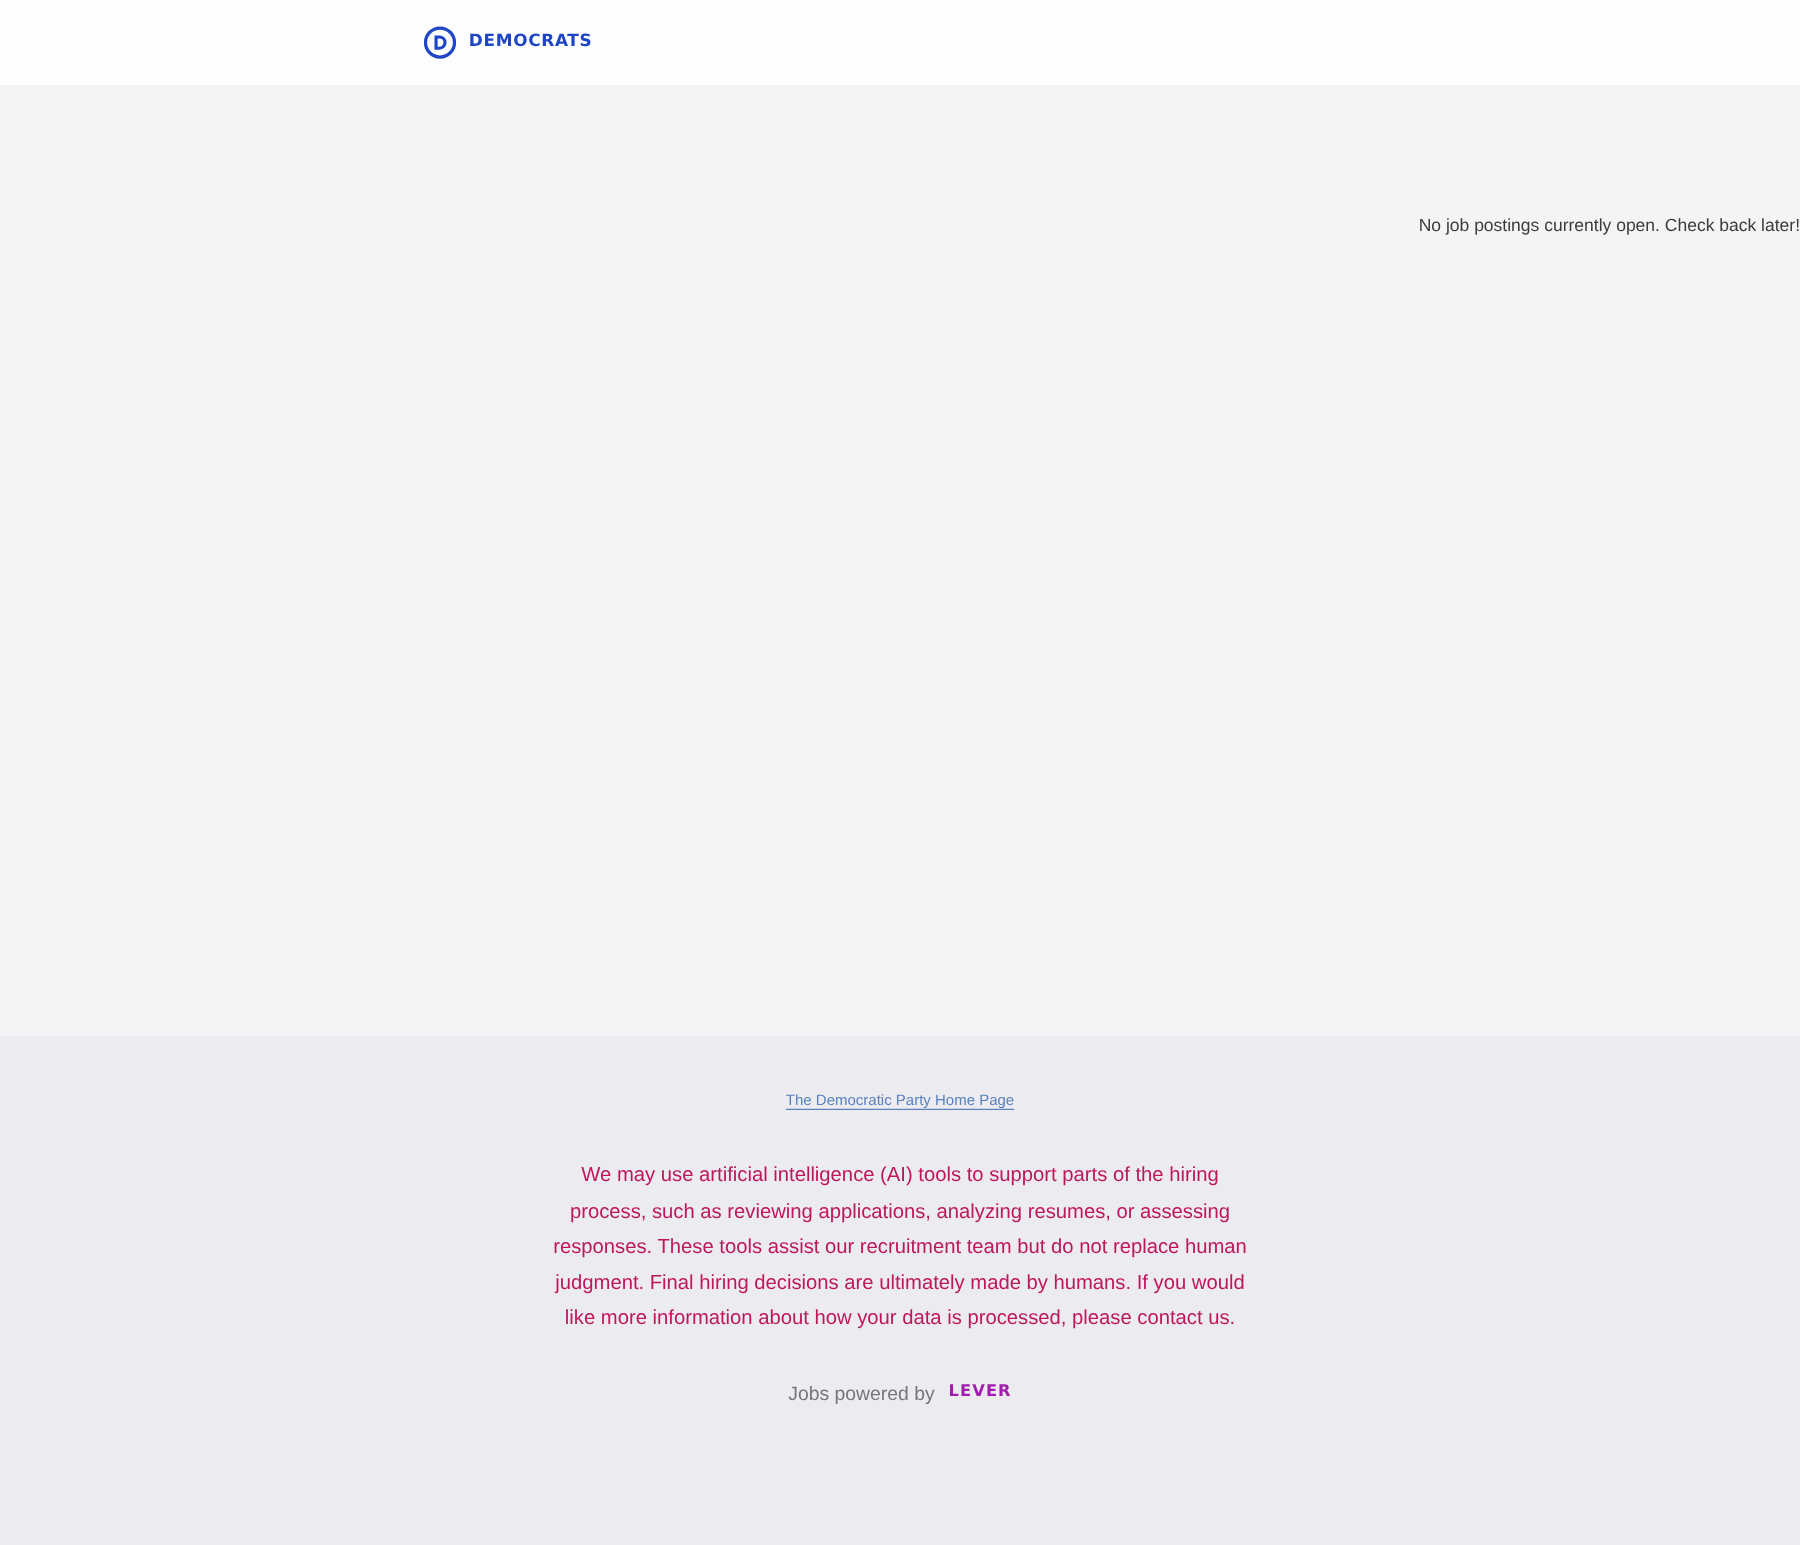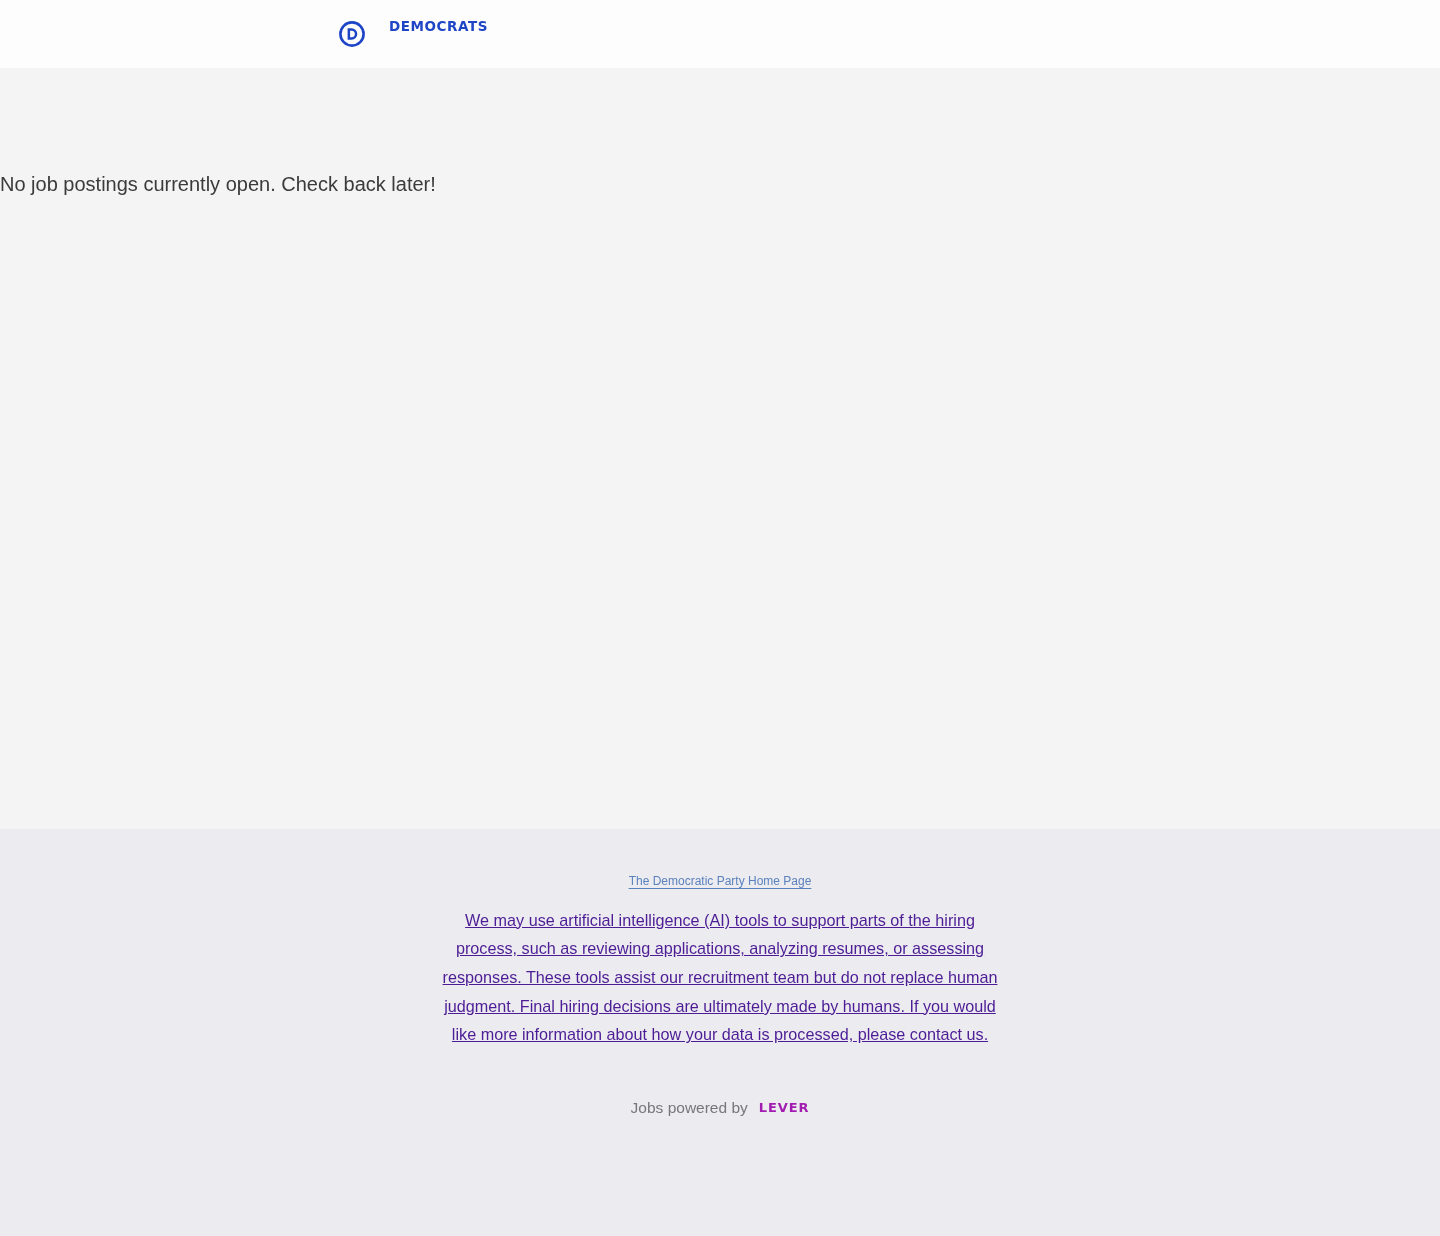--- a/index.html
+++ b/index.html
@@ -33,22 +33,22 @@
   }
   .header-inner {
     width: 1440px;
     padding-left: 338px;
     box-sizing: border-box;
     display: flex;
     align-items: center;
   }
   .brand {
     display: inline-flex;
-    align-items: flex-start;
-    gap: 23px;
+    align-items: center;
+    gap: 9px;
     text-decoration: none;
   }
   .brand-mark {
     width: 28px;
     height: 28px;
     display: block;
     flex: 0 0 auto;
   }
   .brand-name {
     font-family: "DejaVu Sans", sans-serif;
@@ -62,22 +62,22 @@
 
   
   .main-area {
     background: #f4f4f4;
     flex: 0 0 auto;
     height: 761px;
     box-sizing: border-box;
     padding-top: 102px;
   }
   .postings-empty {
-    text-align: left;
-    font-size: 20px;
+    text-align: right;
+    font-size: 14px;
     color: #3b3b3b;
     line-height: 1.45;
   }
 
   
   .site-footer {
     background: #ecebf0;
     flex: 1 1 auto;
     box-sizing: border-box;
     padding-top: 42px;
@@ -89,31 +89,30 @@
   }
   .footer-link {
     display: inline-block;
     font-size: 12px;
     color: #5b82bd;
     text-decoration: underline;
     text-underline-offset: 3px;
     line-height: 1.4;
   }
   .ai-disclosure {
-    margin: 16px 0 0 0;
+    margin: 37px 0 0 0;
     font-size: 16.2px;
     line-height: 28.6px;
-    color: #4c1d95;
+    color: #be185d;
     text-align: center;
-    text-decoration: underline;
   }
   .powered-by {
-    margin-top: 48px;
+    margin-top: 36px;
     display: flex;
-    align-items: center;
+    align-items: flex-start;
     justify-content: center;
     gap: 11px;
     font-size: 15.5px;
     color: #76767c;
     line-height: 1.4;
   }
   .lever-mark {
     font-family: "DejaVu Sans", sans-serif;
     font-size: 13px;
     font-weight: 700;

